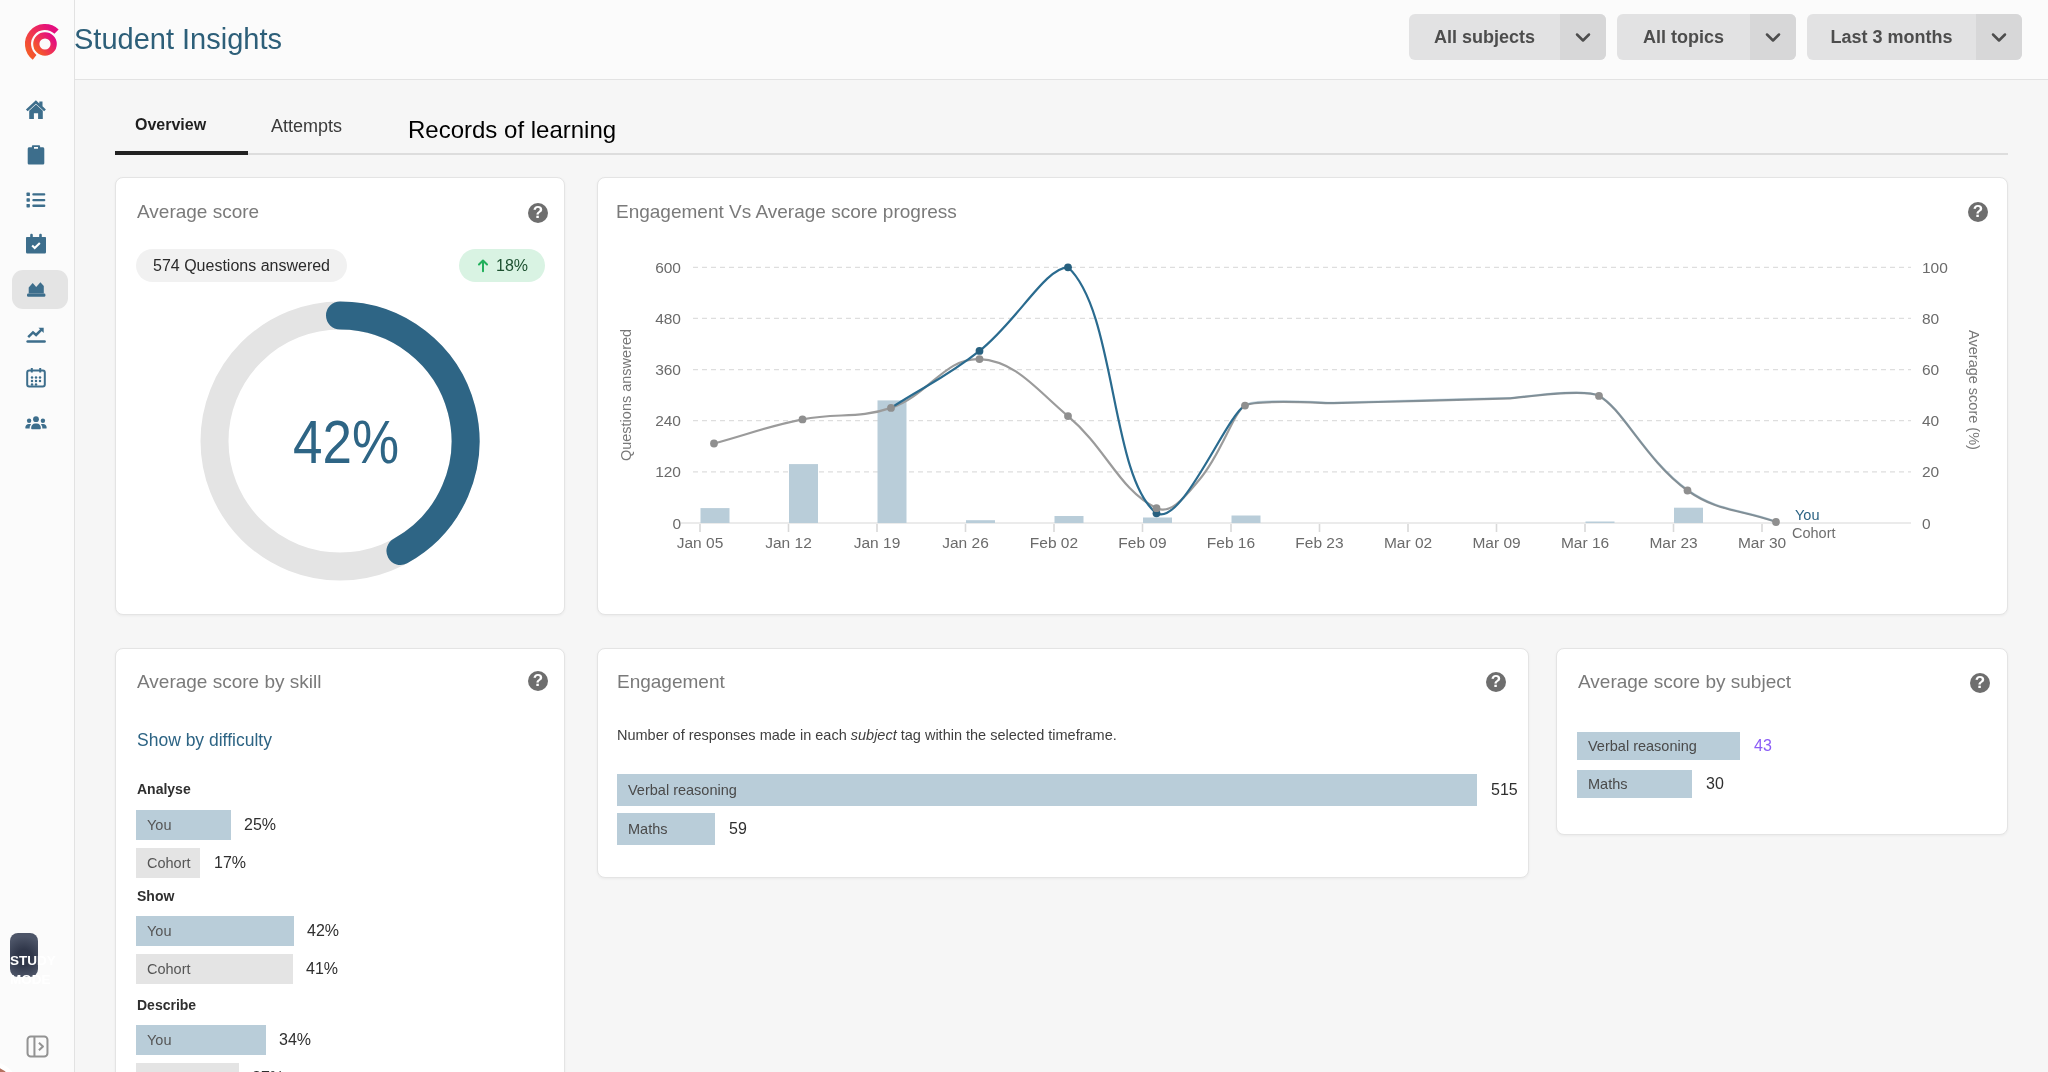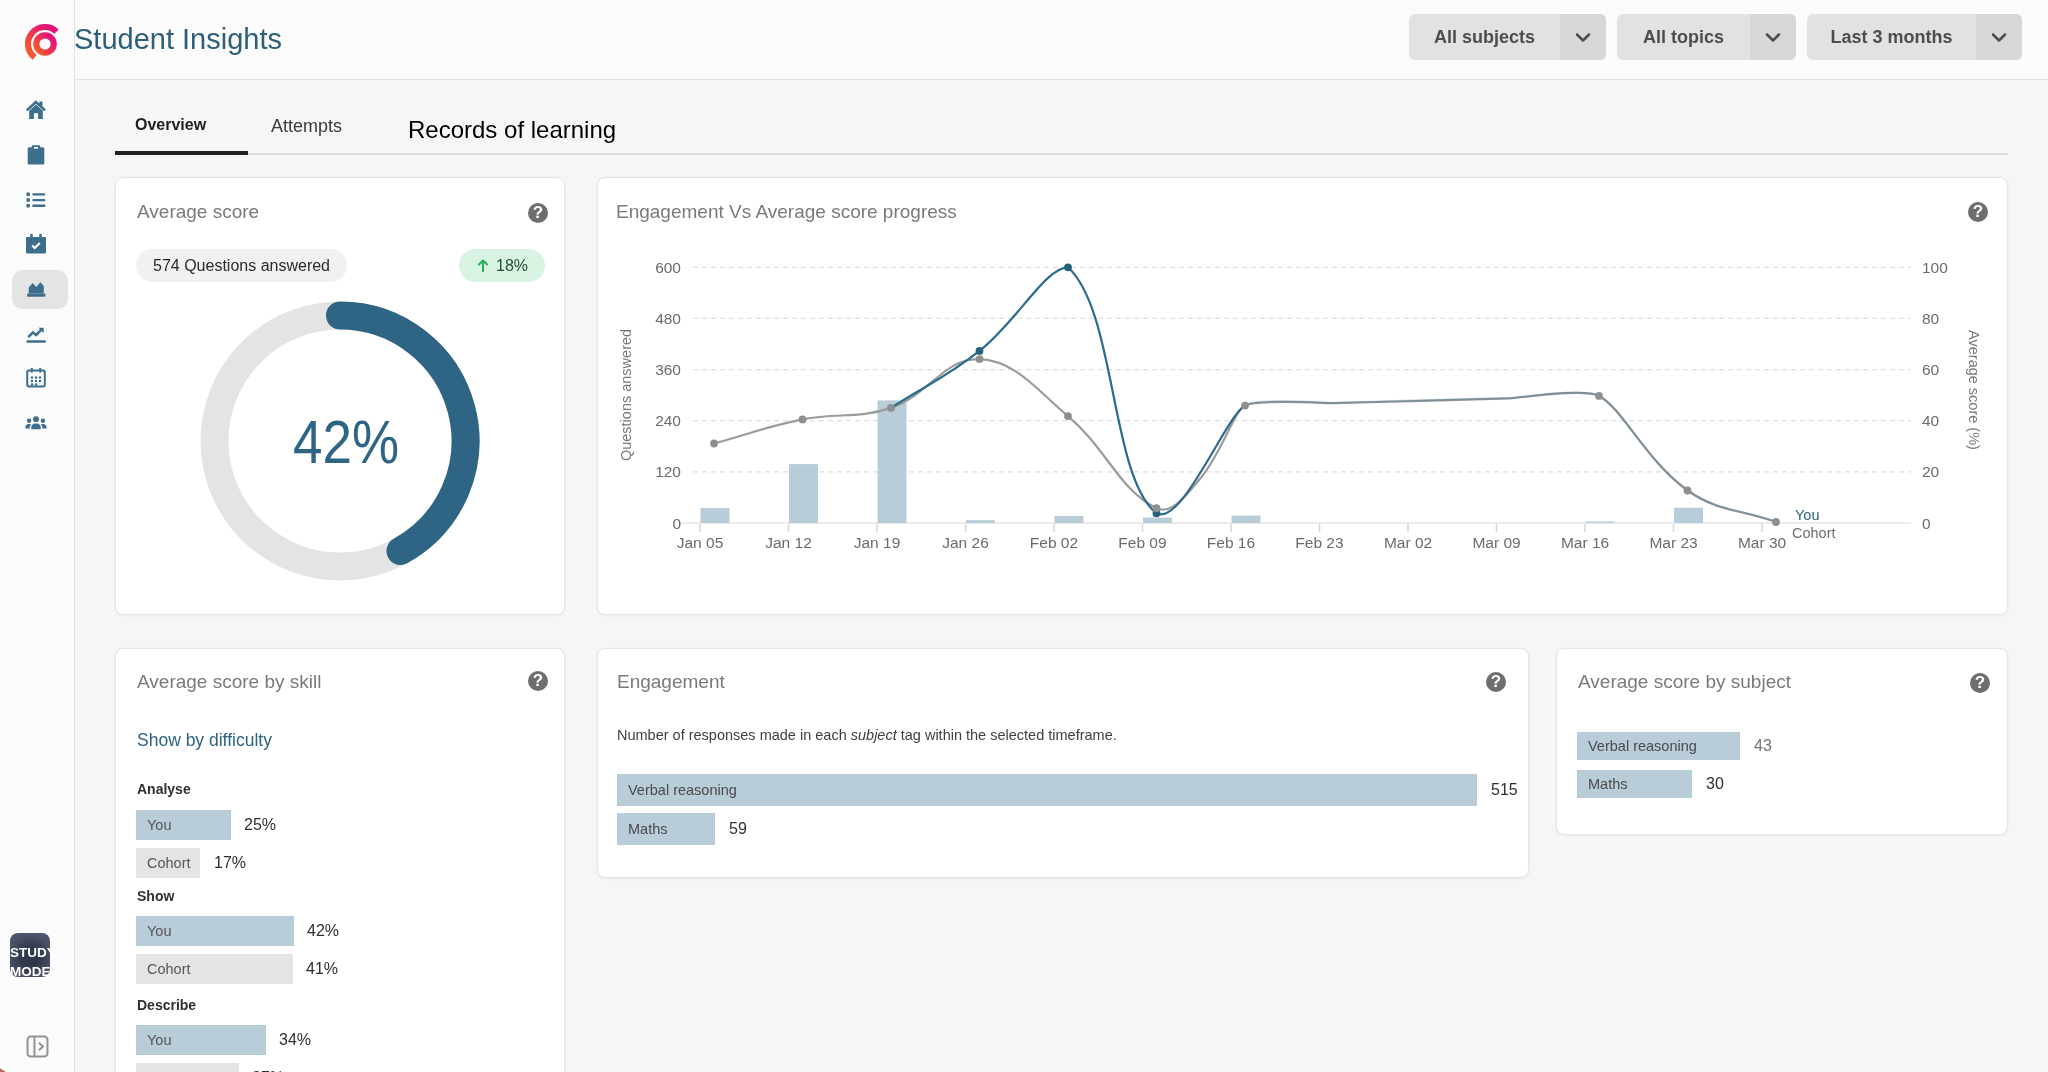--- a/index.html
+++ b/index.html
@@ -104,21 +104,21 @@
 <svg style="position:absolute;left:24px;top:411px" width="24" height="24" viewBox="0 0 24 24">
     <g fill="#3d6e8c">
       <circle cx="5.1" cy="9.7" r="2.2"></circle>
       <path d="M1.3 16.7c0-2 1.6-3.6 3.6-3.6h.6c.6 0 1.1.1 1.6.4-.9.9-1.4 2-1.4 3.2v.9H2.2a.9.9 0 0 1-.9-.9z"></path>
       <circle cx="18.9" cy="9.7" r="2.2"></circle>
       <path d="M22.7 16.7c0-2-1.6-3.6-3.6-3.6h-.6c-.6 0-1.1.1-1.6.4.9.9 1.4 2 1.4 3.2v.9h3.5c.5 0 .9-.4.9-.9z"></path>
       <circle cx="12" cy="8.2" r="2.9"></circle>
       <path d="M7.2 16.5c0-2.2 1.8-4 4-4h1.6c2.2 0 4 1.8 4 4v.7c0 .6-.4 1-1 1H8.2c-.6 0-1-.4-1-1z"></path>
     </g>
   </svg>
-<div style="position:absolute;left:10px;top:933px;width:40px;height:44px;border-radius:8px;background:radial-gradient(circle at 50% 55%, #30374a 0 28%, #4d5568 75%);color:#fff;font-size:13.5px;font-weight:bold;text-align:center;line-height:1.42;padding-top:10px">STUDY<br>MODE</div>
+<div style="position:absolute;left:10px;top:933px;width:28px;height:44px;border-radius:8px;background:radial-gradient(circle at 50% 55%, #30374a 0 28%, #4d5568 75%);color:#fff;font-size:13.5px;font-weight:bold;text-align:center;line-height:1.42;padding-top:18px">STUDY<br>MODE</div>
 <svg style="position:absolute;left:26px;top:1034px" width="23" height="25" viewBox="0 0 24 24">
 <g fill="none" stroke="#939393" stroke-width="2.1">
       <rect x="1.6" y="1.6" width="20.8" height="20.8" rx="3.4"></rect>
 <path d="M8.8 1.4v21.2"></path>
       <path d="m13.5 8 4.2 4-4.2 4" stroke-linejoin="round"></path>
     </g>
   </svg>
 <div style="position:absolute;left:-42px;top:1061px;width:62px;height:62px;border-radius:50%;background:#b5715f;border:5px solid #fff;box-sizing:border-box"></div>
 
 <div style="position:absolute;left:115px;top:153px;width:1893px;height:1.5px;background:#ddd"></div>
@@ -263,16 +263,16 @@
     <span style="margin-left:11px;font-size:14.5px;color:#4a4a4a;white-space:nowrap">Maths</span>
   </div>
 <div style="position:absolute;left:729px;top:813px;height:32px;display:flex;align-items:center;font-size:16px;color:#2f2f2f">59</div>
 
 <div class="card" style="left:1556px;top:648px;width:452px;height:187px"></div>
 <div class="ctitle" style="left:1578px;top:671px">Average score by subject</div>
 <div style="position:absolute;left:1970px;top:673px;width:20px;height:20px;border-radius:50%;background:#6e6e6e;color:#fff;font-size:17px;font-weight:bold;text-align:center;line-height:20.5px">?</div>
 <div style="position:absolute;left:1577px;top:732px;width:163px;height:28px;background:#b9cdd9;display:flex;align-items:center">
     <span style="margin-left:11px;font-size:14.5px;color:#4a4a4a;white-space:nowrap">Verbal reasoning</span>
   </div>
-<div style="position:absolute;left:1754px;top:732px;height:28px;display:flex;align-items:center;font-size:16px;color:#737373">43</div>
+<div style="position:absolute;left:1754px;top:732px;height:28px;display:flex;align-items:center;font-size:16px;color:#8b5cf6">43</div>
 <div style="position:absolute;left:1577px;top:770px;width:115px;height:28px;background:#b9cdd9;display:flex;align-items:center">
     <span style="margin-left:11px;font-size:14.5px;color:#4a4a4a;white-space:nowrap">Maths</span>
   </div>
 <div style="position:absolute;left:1706px;top:770px;height:28px;display:flex;align-items:center;font-size:16px;color:#2f2f2f">30</div>
 </body></html>

